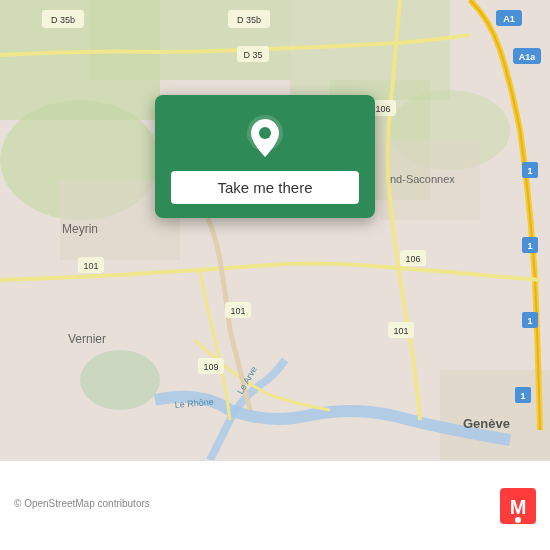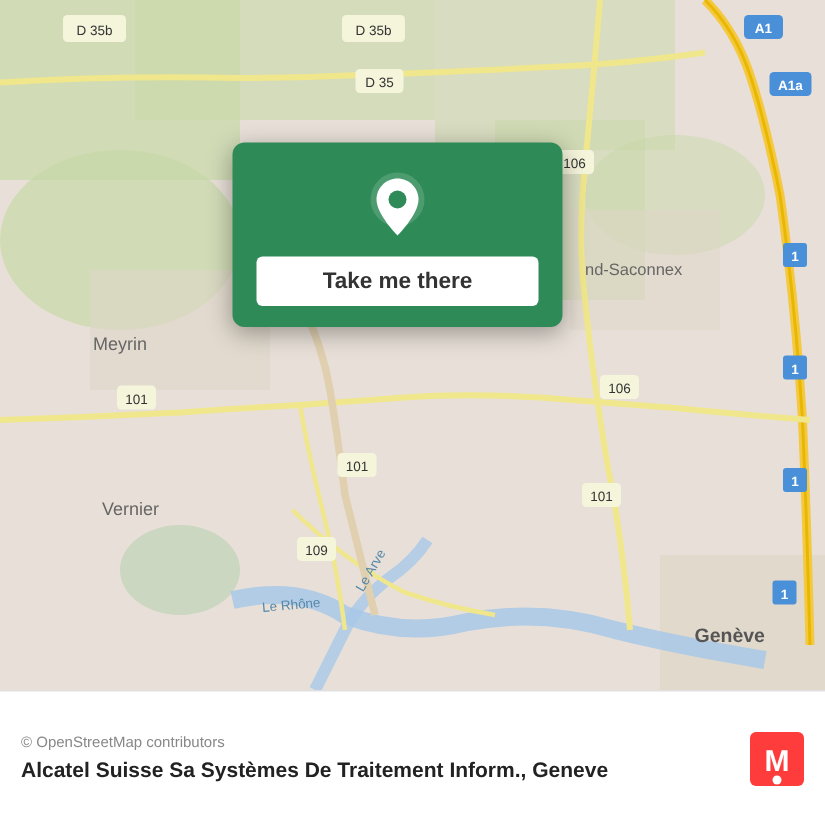--- a/index.html
+++ b/index.html
@@ -50,21 +50,21 @@
       margin-bottom: 10px;
     }
 
     #take-me-there-btn {
       background: white;
       color: #333;
       border: none;
       border-radius: 4px;
       padding: 8px 28px;
       font-size: 15px;
-      font-weight: 700;
+      font-weight: 400;
       cursor: pointer;
       width: 100%;
       text-align: center;
     }
 
     #bottom-bar {
       width: 550px;
       height: 90px;
       background: white;
       display: flex;
@@ -211,21 +211,20 @@
       <circle cx="24" cy="20" r="6" fill="#2e8b57"></circle>
     </svg>
 
     <button id="take-me-there-btn">Take me there</button>
   </div>
 </div>
 
 <div id="bottom-bar">
   <div id="bottom-left">
     <span id="attribution-text">© OpenStreetMap contributors</span>
-    <span id="place-name">Alcatel Suisse Sa Systèmes De Traitement Inform., Geneve</span>
   </div>
 
   <div id="moovit-logo">
 
     <svg id="moovit-icon" viewBox="0 0 36 36" xmlns="http://www.w3.org/2000/svg">
       <rect width="36" height="36" rx="4" fill="#ff3c3c"></rect>
       <text x="18" y="26" font-size="20" fill="white" text-anchor="middle" font-family="Arial" font-weight="bold">M</text>
 
       <circle cx="18" cy="32" r="3" fill="white"></circle>
     </svg>

